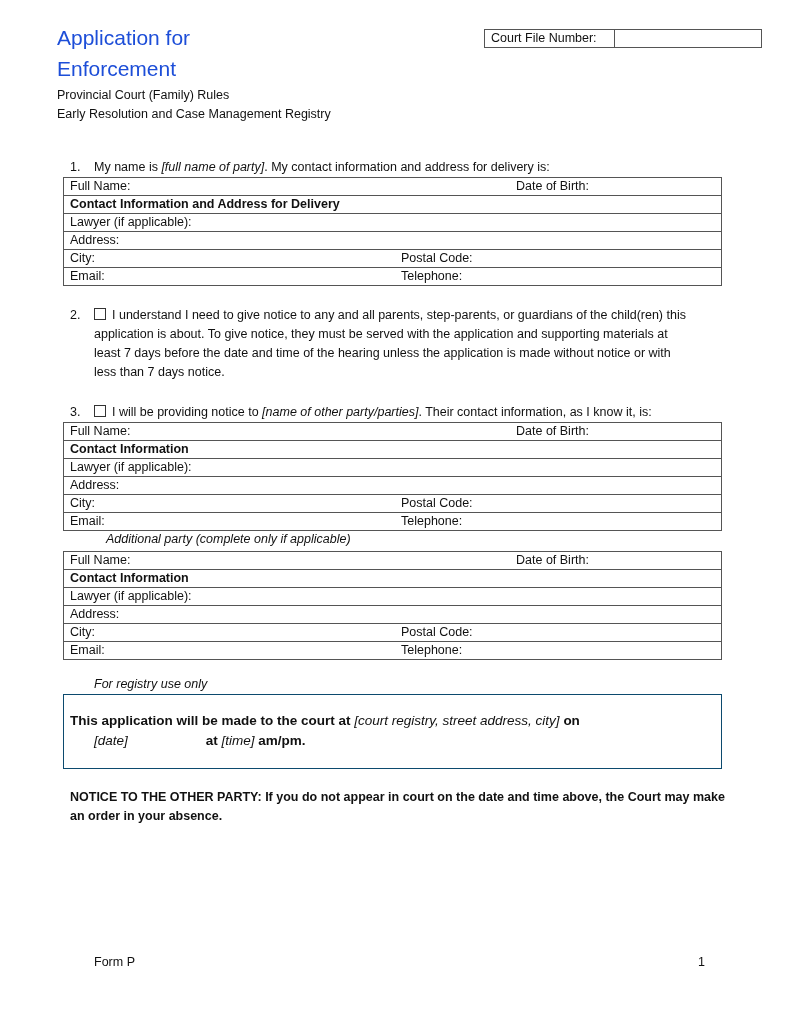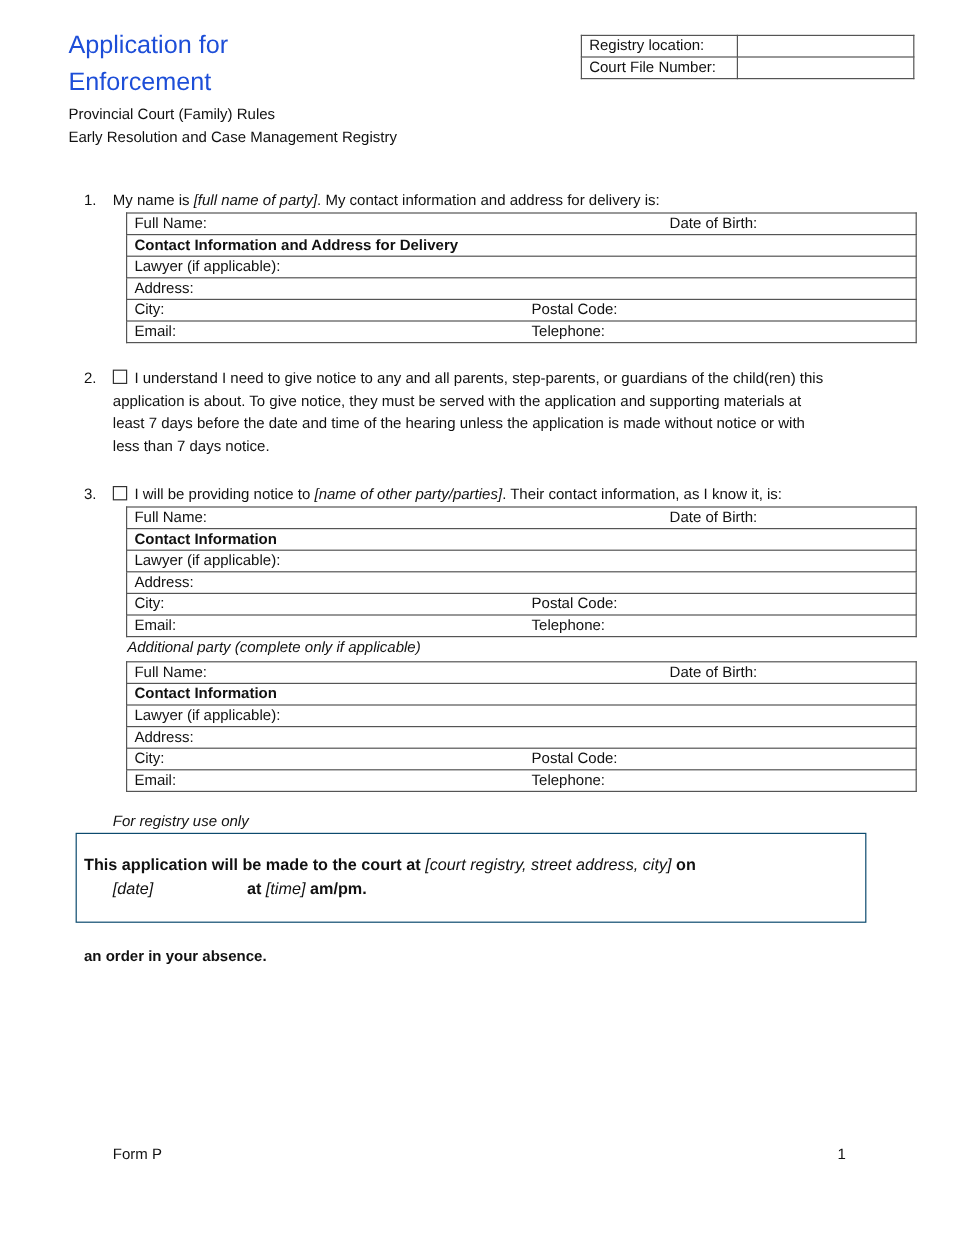--- a/index.html
+++ b/index.html
@@ -20,21 +20,20 @@
   .item { font-size: 12.5px; line-height: 19px; }
   .num { display: inline-block; width: 24px; }
   .box {
     display: inline-block; width: 10px; height: 10px; border: 1px solid #333;
     vertical-align: -1px; margin-right: 6px; background: #fff;
   }
   .it { font-style: italic; }
   table.form {
     position: absolute; left: 63px; width: 659px; border-collapse: collapse;
     font-size: 12.5px;
-    margin-left: 42px;
   }
   table.form td { border: 1px solid #555; height: 17px; padding: 0 6px; line-height: 17px; position: relative; }
   table.form td.bold { font-weight: bold; }
   .right-lbl { position: absolute; top: 0; }
   .dob { left: 452px; }
   .col2 { left: 337px; }
   .note-it { font-style: italic; font-size: 12.5px; }
   .registry-box {
     left: 63px; top: 694px; width: 657px; height: 73px; border: 1px solid #0c4a6e;
     font-size: 13.5px; font-weight: bold; line-height: 20px;
@@ -52,24 +51,20 @@
   <div>Application for</div>
   <div>Enforcement</div>
 </div>
 <div class="abs subtitle">
   <div>Provincial Court (Family) Rules</div>
   <div>Early Resolution and Case Management Registry</div>
 </div>
 
 <table class="abs reg-table">
   <tbody>
-      <tr>
-    <td class="lbl">Registry location:</td>
-    <td></td>
-  </tr>
   <tr>
     <td class="lbl">Court File Number:</td>
     <td></td>
   </tr>
 </tbody>
   </table>
 
 <div class="abs item" style="left:70px; top:158px;">
   <span class="num">1.</span><span>My name is </span><span class="it">[full name of party]</span><span>.  My contact information and address for delivery is:</span>
 </div>
@@ -161,17 +156,18 @@
 <div class="abs registry-box">
   <div class="l1">
     <span>This application will be made to the court at </span><span class="ph">[court registry, street address, city]</span><span> on</span>
   </div>
   <div class="l2">
     <span class="ph">[date]</span><span style="display:inline-block; width:78px;"></span><span>at </span><span class="ph">[time]</span><span> am/pm.</span>
   </div>
 </div>
 
 <div class="abs notice">
+  <div>NOTICE TO THE OTHER PARTY:  If you do not appear in court on the date and time above, the Court may make</div>
   <div>an order in your absence.</div>
 </div>
 
 <div class="abs footer" style="left:94px;">Form P</div>
 <div class="abs footer" style="left:698px;">1</div>
 
 </body></html>

